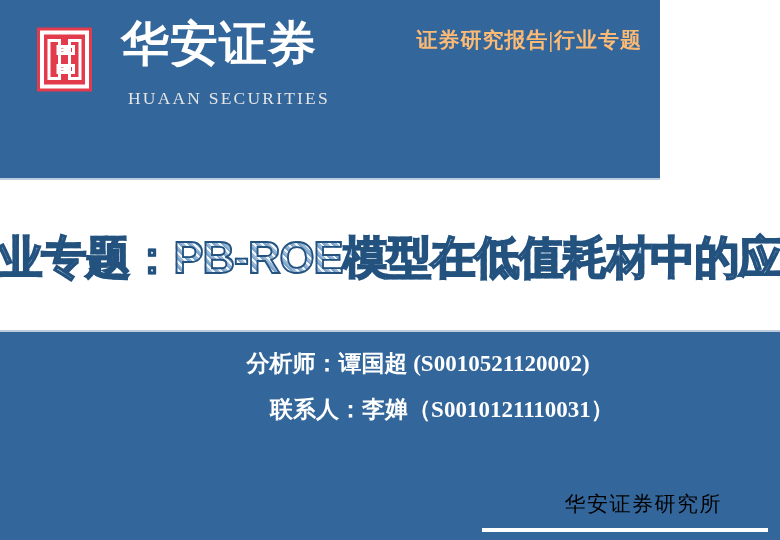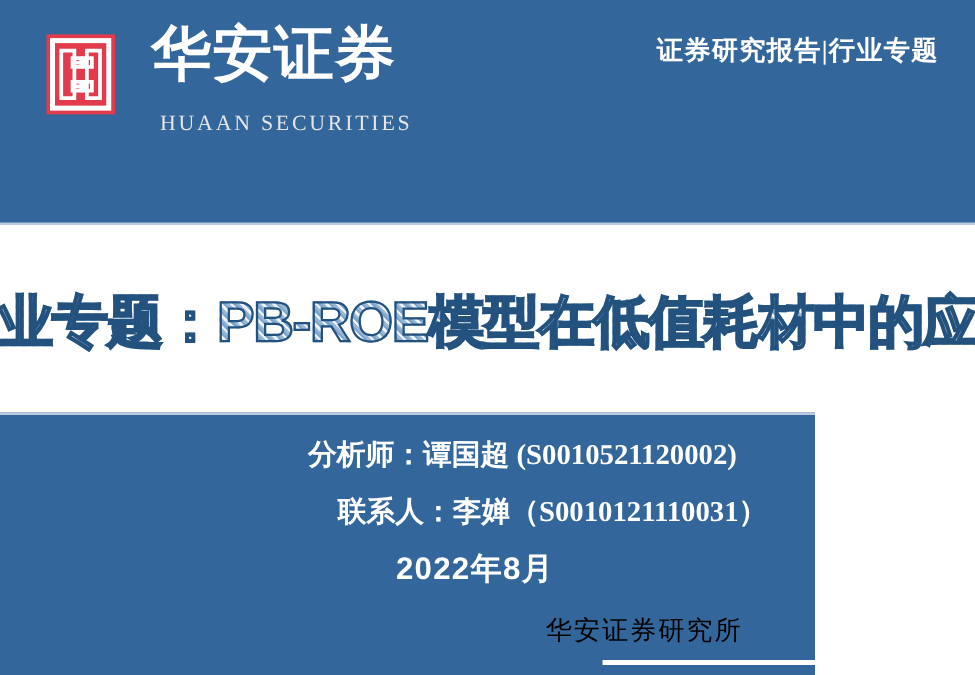--- a/index.html
+++ b/index.html
@@ -2,40 +2,40 @@
 <html style="--band-blue: #33669A; --logo-red: #E13B4C; --title-outline: #24527F; --edge-line: #BCCBDD;"><head>
 <meta charset="utf-8">
 <style>
   html,body{margin:0;padding:0;background:#e9e9e9;}
   .slide{
     position:relative;width:780px;height:540px;overflow:hidden;
     font-family:"Liberation Sans",sans-serif;background:#fff;
   }
   
   .top-band{
-    position:absolute;left:0;top:0;width:780px;height:180px;
+    position:absolute;left:0;top:0;width:660px;height:180px;
     background:var(--band-blue,#33669A);
     border-bottom:2px solid var(--edge-line,#BCCBDD);
     box-sizing:border-box;
   }
   .logo{position:absolute;left:37px;top:27px;width:55px;height:65px;}
   .logo svg{display:block;width:100%;height:100%;}
   .brand-cn{
     position:absolute;left:121px;top:16px;
     font:700 48px "Liberation Serif",serif;line-height:1.15;
     color:#fff;letter-spacing:1px;white-space:nowrap;
   }
   .brand-en{
     position:absolute;left:128px;top:88px;
     font:400 17.5px "Liberation Serif",serif;color:#e5e5e5;
     letter-spacing:2.2px;white-space:nowrap;
   }
   .report-tag{
-    position:absolute;right:29px;top:26px;
-    font:700 21px "Liberation Serif",serif;color:#ffffff;
+    position:absolute;right:18px;top:26px;
+    font:700 21px "Liberation Serif",serif;color:#fdba74;
     letter-spacing:1px;white-space:nowrap;
   }
   
   .title-band{
     position:absolute;left:0;top:182px;width:780px;height:146px;
     background:#fff;display:flex;align-items:center;justify-content:center;
   }
   .cover-title{
     margin:6px 0 0 0;
     font:800 45px "Liberation Sans",sans-serif;
@@ -45,21 +45,21 @@
   }
   @supports ((-webkit-background-clip:text) or (background-clip:text)){
     .cover-title{
       background:repeating-linear-gradient(45deg,#9ab9d8 0 2px,#eef4fa 2px 4px,#7ea6cc 4px 6px);
       -webkit-background-clip:text;background-clip:text;
       color:transparent;
     }
   }
   
   .bottom-band{
-    position:absolute;left:0;top:330px;width:652px;height:210px;
+    position:absolute;left:0;top:330px;width:780px;height:210px;
     background:var(--band-blue,#33669A);
     border-top:2px solid var(--edge-line,#BCCBDD);
     box-sizing:border-box;
   }
   .credit-line{
     position:absolute;left:0;width:780px;margin:0;text-align:center;
     color:#fff;white-space:nowrap;box-sizing:border-box;
   }
   .analyst-line{top:16px;padding-left:56px;font:700 23px "Liberation Serif",serif;}
   .contact-line{top:62px;padding-left:56px;font:700 23px "Liberation Serif",serif;margin-left:24px;}
@@ -98,18 +98,17 @@
     <div class="report-tag">证券研究报告|行业专题</div>
   </header>
 
   <section class="title-band">
     <h1 class="cover-title">行业专题：PB-ROE模型在低值耗材中的应用</h1>
   </section>
 
   <section class="bottom-band">
     <p class="credit-line analyst-line">分析师：谭国超 (S0010521120002)</p>
     <p class="credit-line contact-line">联系人：李婵（S0010121110031）</p>
-    <p class="credit-line date-line">2022年8月</p>
     <p class="institute">华安证券研究所</p>
     <div class="footer-line"></div>
   </section>
 
 </div>
 
 </body></html>

